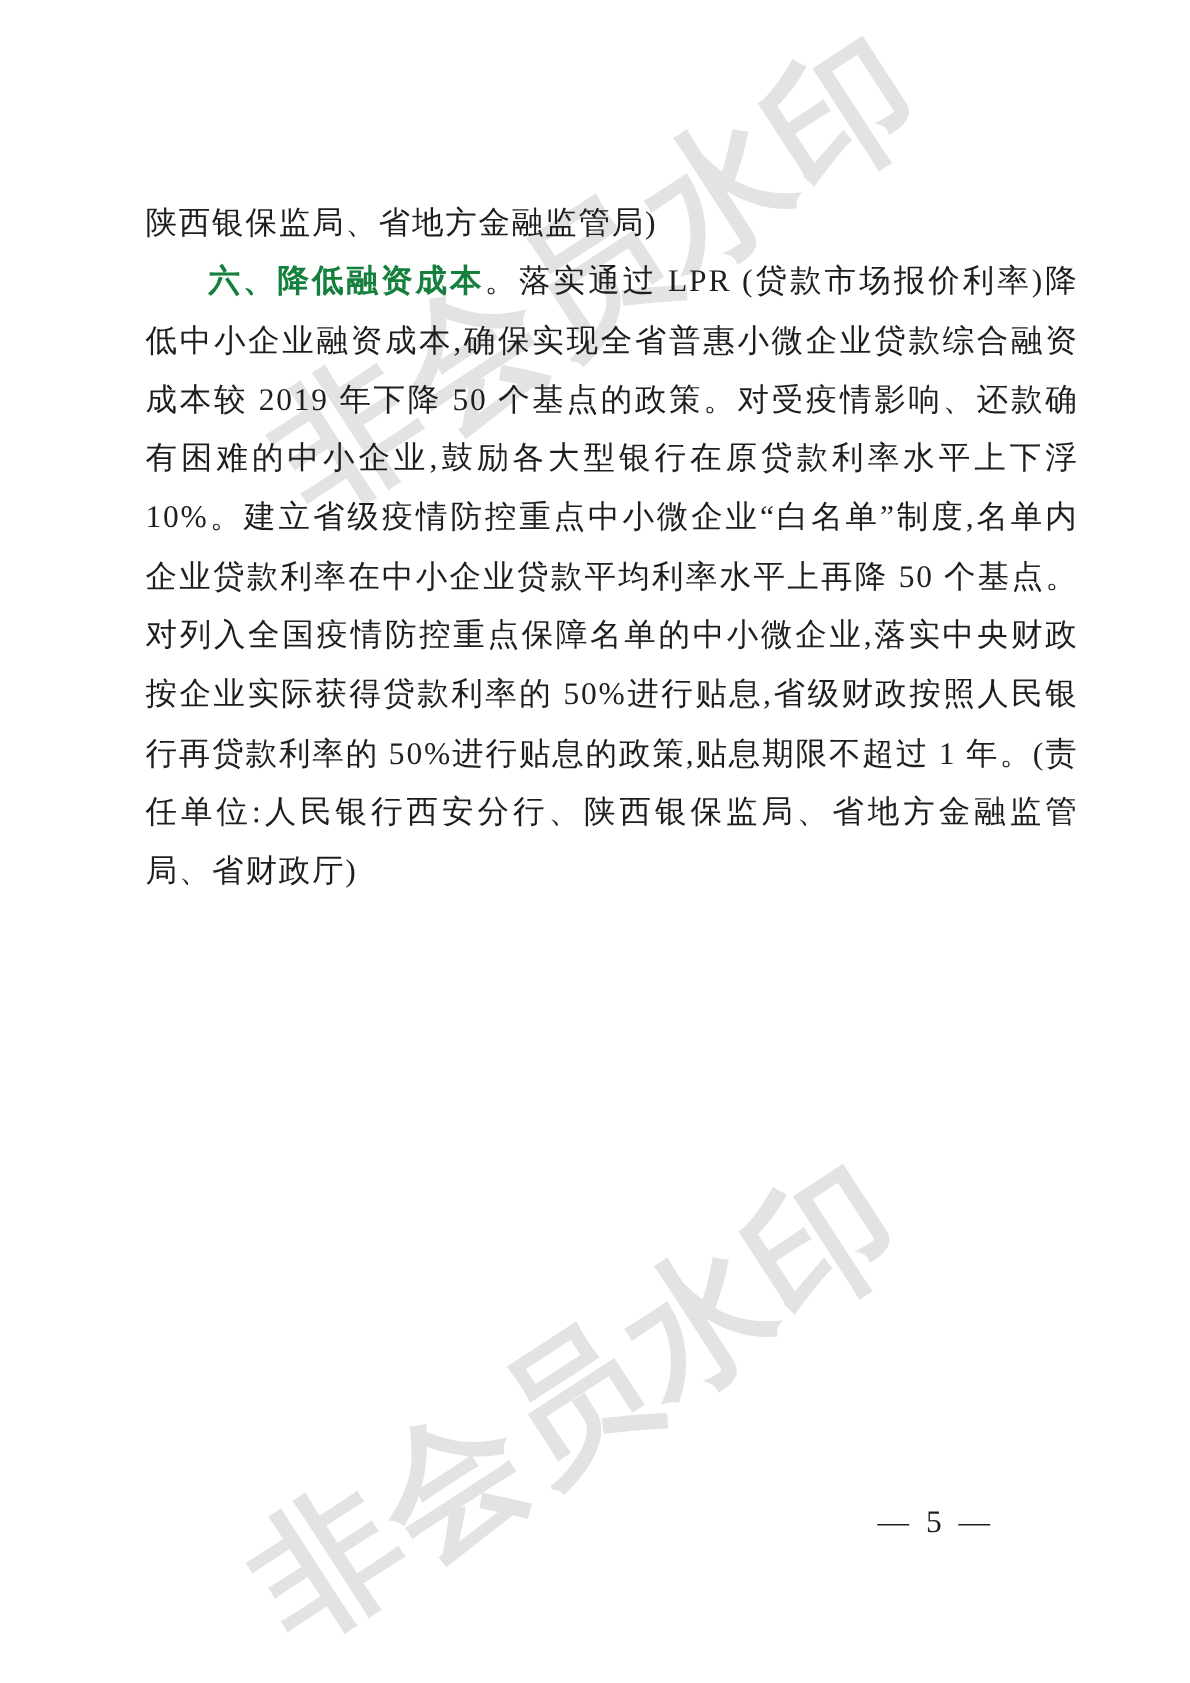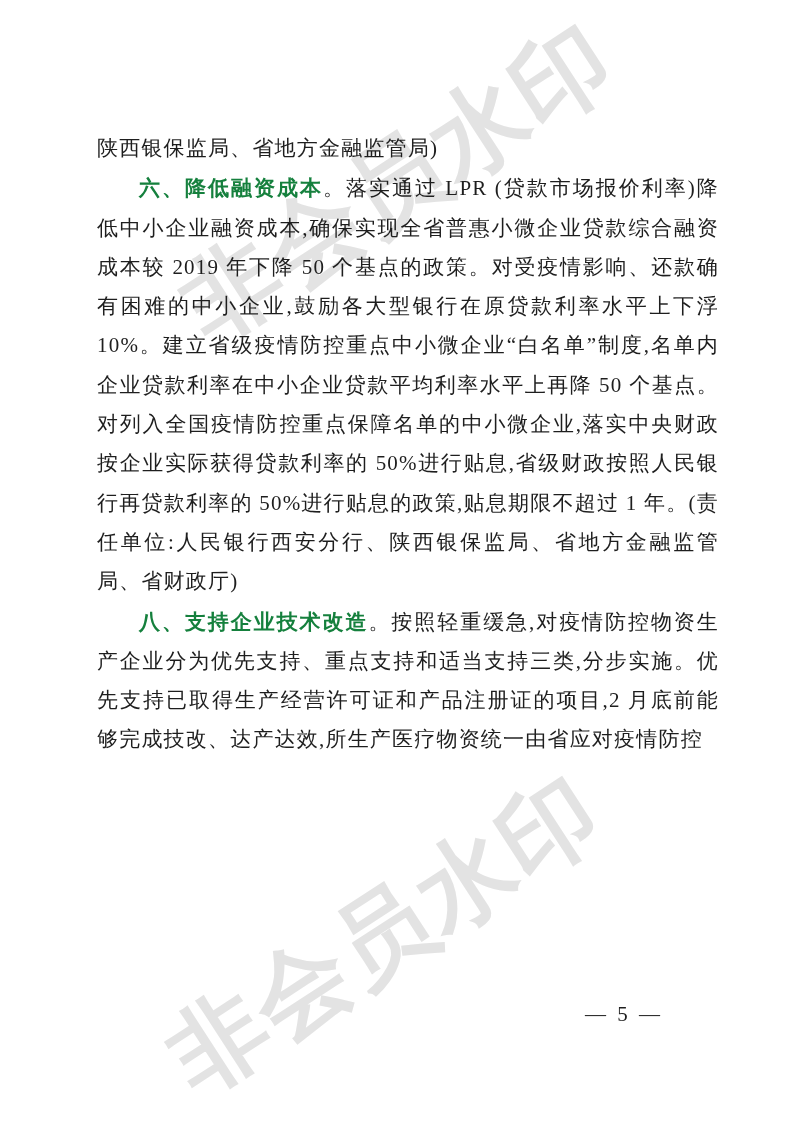--- a/index.html
+++ b/index.html
@@ -79,21 +79,18 @@
 
   <div class="content">
 
     <p class="cont resp">陕西银保监局、省地方金融监管局)</p>
 
     <p class="para">
       <span class="hd">六、降低融资成本</span><span>。落实通过 LPR (贷款市场报价利率)降低中小企业融资成本,确保实现全省普惠小微企业贷款综合融资成本较 2019 年下降 50 个基点的政策。对受疫情影响、还款确有困难的中小企业,鼓励各大型银行在原贷款利率水平上下浮 10%。建立省级疫情防控重点中小微企业“白名单”制度,名单内企业贷款利率在中小企业贷款平均利率水平上再降 50 个基点。对列入全国疫情防控重点保障名单的中小微企业,落实中央财政按企业实际获得贷款利率的 50%进行贴息,省级财政按照人民银行再贷款利率的 50%进行贴息的政策,贴息期限不超过 1 年。</span><span class="resp">(责任单位:人民银行西安分行、陕西银保监局、省地方金融监管局、省财政厅)</span>
     </p>
 
 
-    <p class="para">
-      <span class="hd">八、支持企业技术改造</span><span>。按照轻重缓急,对疫情防控物资生产企业分为优先支持、重点支持和适当支持三类,分步实施。优先支持已取得生产经营许可证和产品注册证的项目,2 月底前能够完成技改、达产达效,所生产医疗物资统一由省应对疫情防控</span><span class="resp"></span>
-    </p>
 
   </div>
 
   <div class="page-number">— 5 —</div>
 
 </div>
 
 </body></html>

